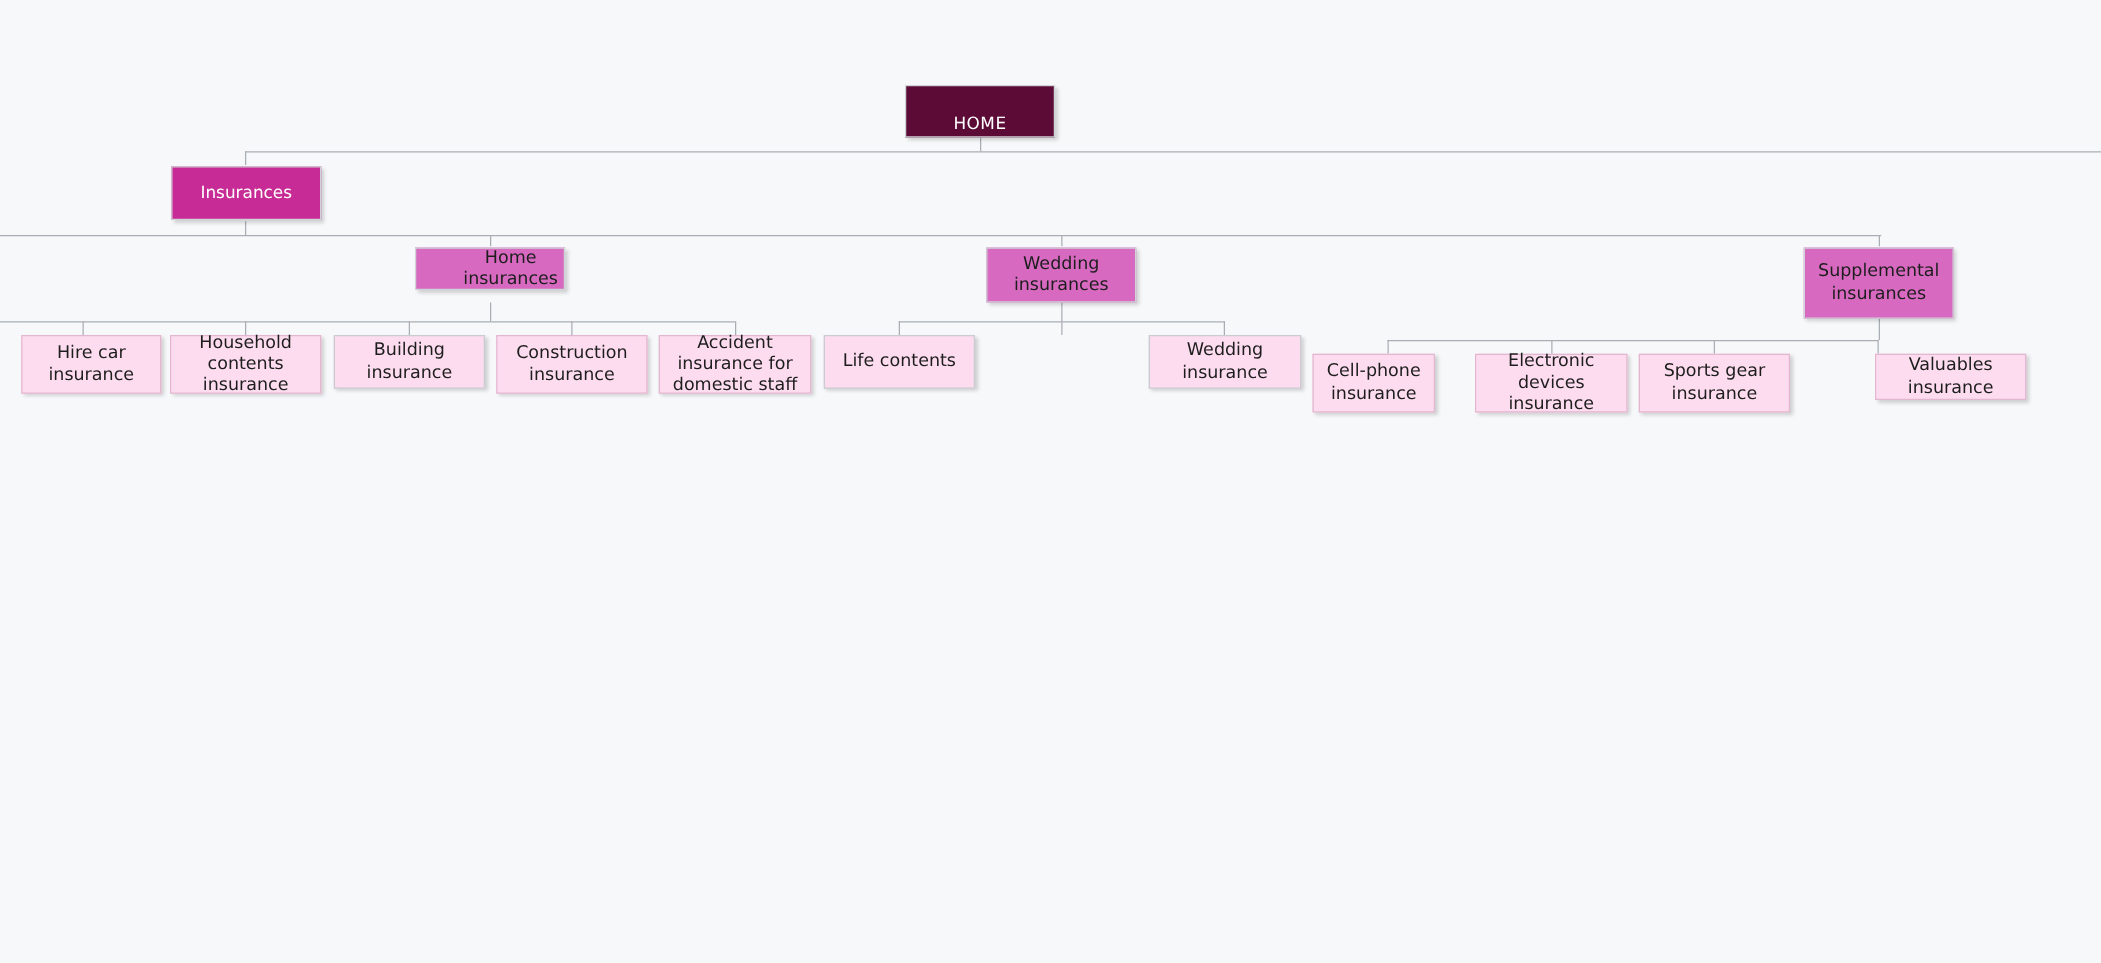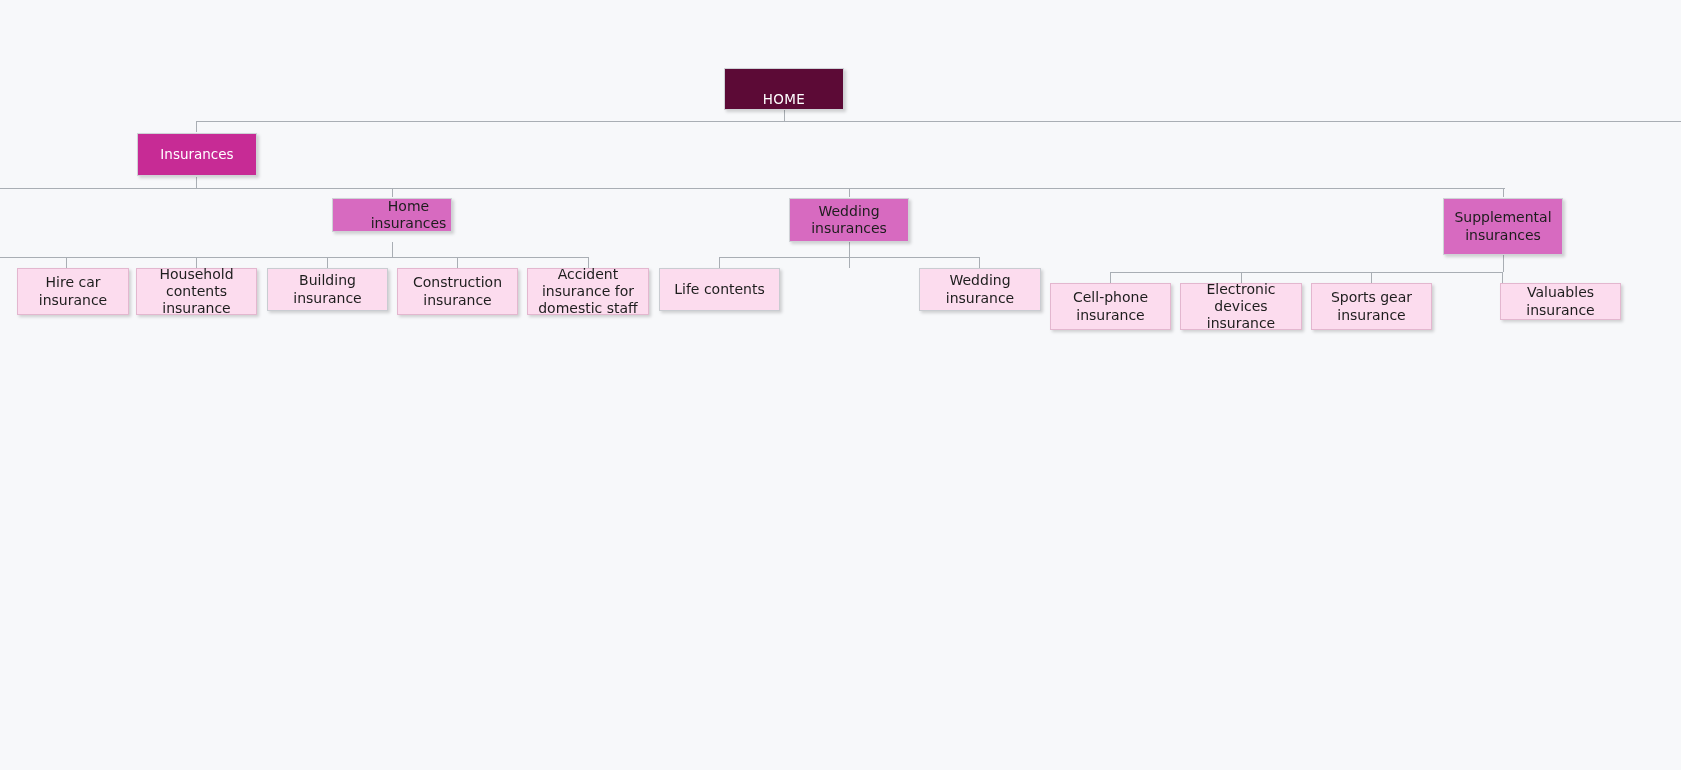--- a/index.html
+++ b/index.html
@@ -149,21 +149,21 @@
 
   <div class="node leaf graybordered" style="left:659px; top:268px; width:121px; height:43px;">
     <span>Life contents</span>
   </div>
 
 
   <div class="node leaf graybordered" style="left:919px; top:268px; width:122px; height:43px;">
     <span>Wedding insurance</span>
   </div>
 
-  <div class="node leaf" style="left:1050px; top:283px; width:121px; height:47px;">
+  <div class="node leaf" style="left:1050px; top:283px; width:98px; height:47px;">
     <span>Cell-phone insurance</span>
   </div>
 
   <div class="node leaf" style="left:1180px; top:283px; width:122px; height:47px;">
     <span>Electronic devices insurance</span>
   </div>
 
   <div class="node leaf" style="left:1311px; top:283px; width:121px; height:47px;">
     <span>Sports gear insurance</span>
   </div>

